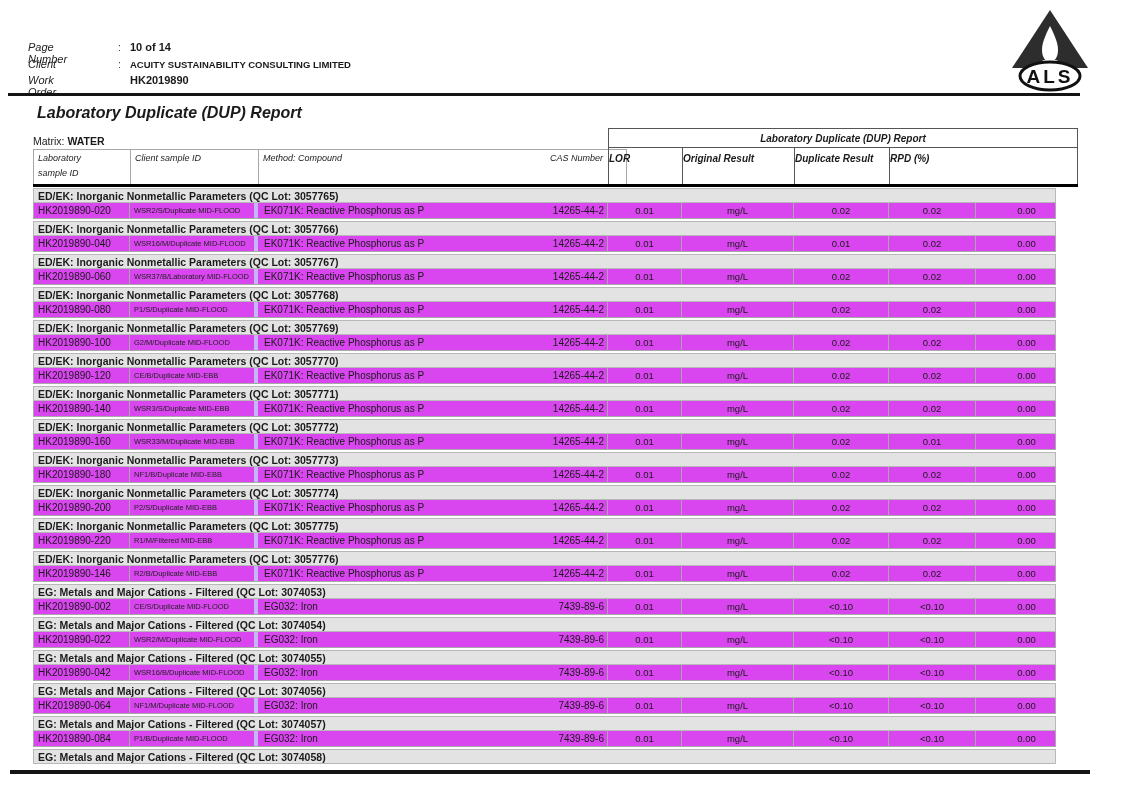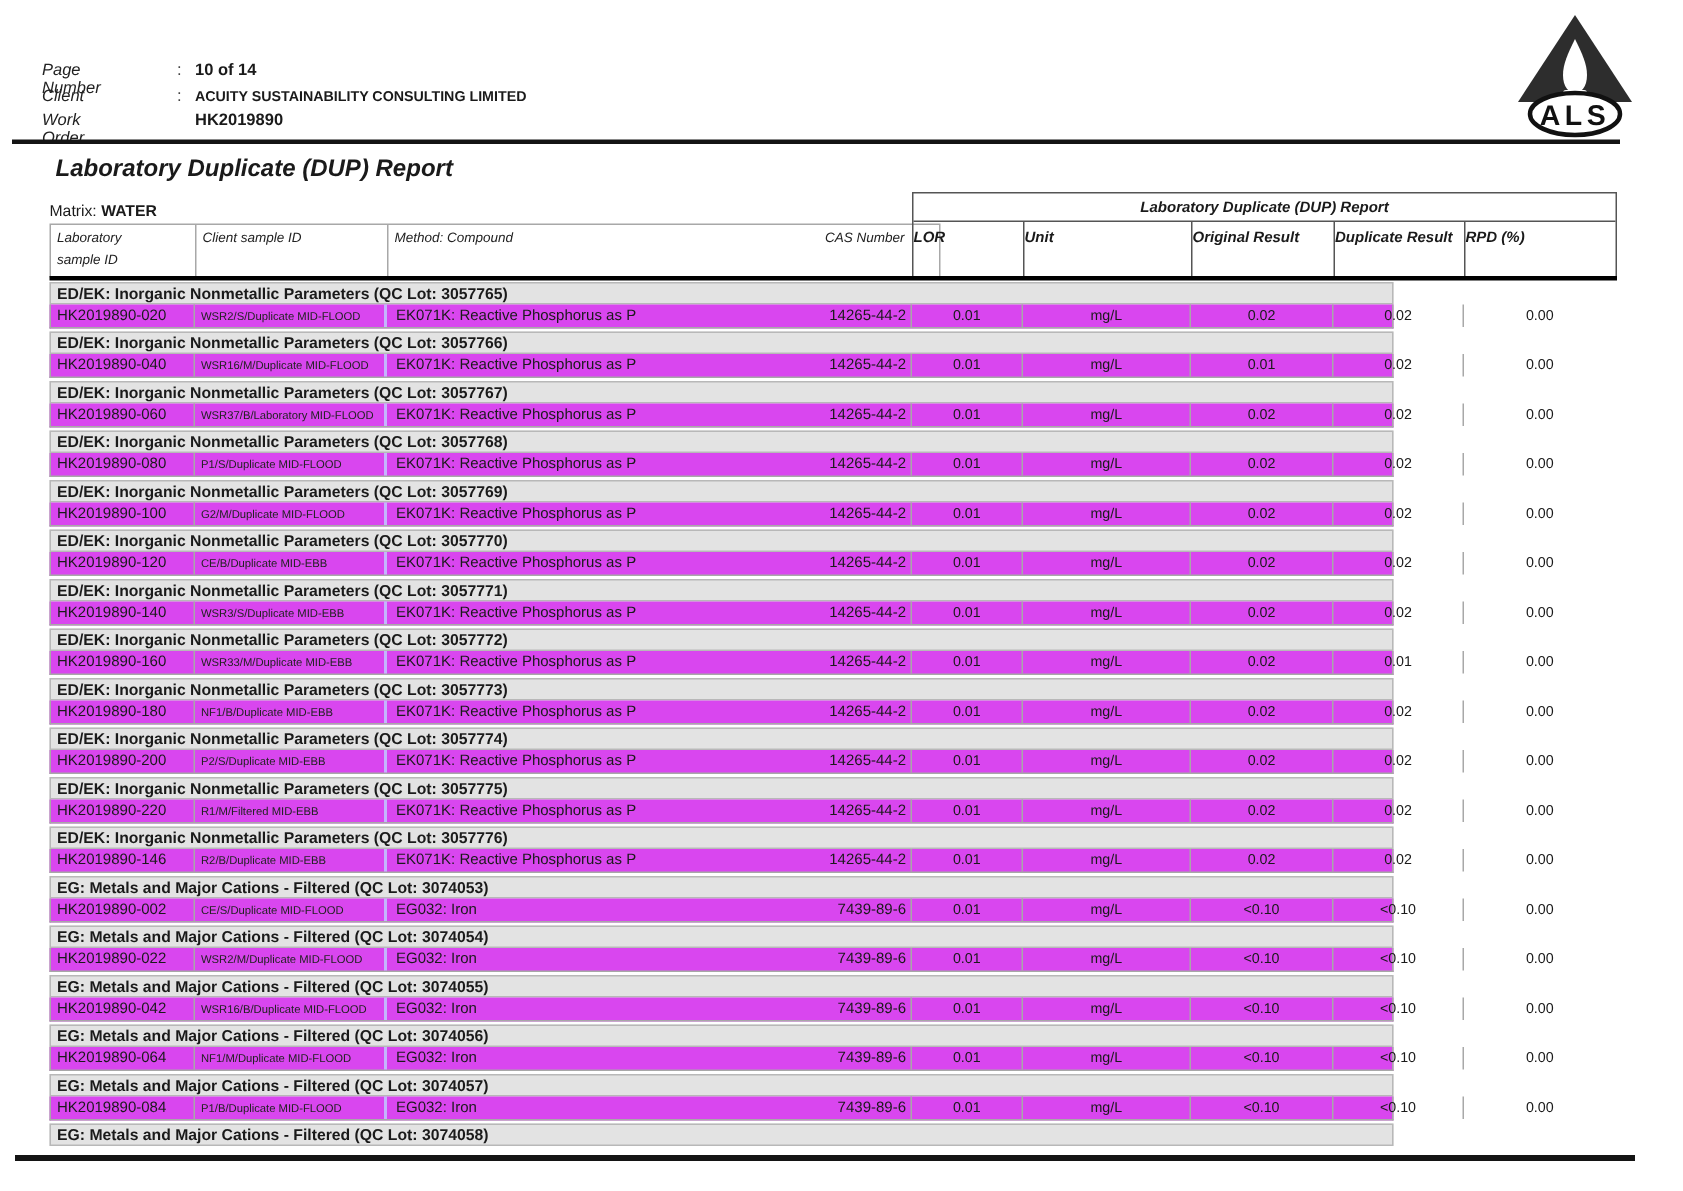--- a/index.html
+++ b/index.html
@@ -27,31 +27,31 @@
   .thead-right{position:absolute;left:608px;top:128px;width:470px;height:57px;border:1px solid #555;
                box-sizing:border-box;}
   .span-head{height:19px;border-bottom:1px solid #555;text-align:center;font-size:10px;
              font-style:italic;font-weight:bold;line-height:19px;box-sizing:border-box;}
   .cols-head{display:grid;grid-template-columns:74px 112px 95px 87px 100px;height:37px;box-sizing:border-box;}
   .cols-head .hc{border-right:1px solid #555;font-size:10px;font-style:italic;
                  font-weight:bold;padding-top:5px;box-sizing:border-box;}
   .cols-head .hc:last-child{border-right:none;}
   .head-thick{position:absolute;left:33px;top:184px;width:1045px;height:3px;background:#000;}
   
-  .tbody{position:absolute;left:33px;top:188px;width:896px;}
+  .tbody{position:absolute;left:33px;top:188px;width:1023px;}
   .section{margin-bottom:2px;}
   .group-row{height:15px;line-height:14px;background:#e3e3e3;border:1px solid #b8b8b8;
              box-sizing:border-box;font-size:10.5px;font-weight:bold;padding-left:4px;
              white-space:nowrap;overflow:hidden;}
   .data-row{height:16px;display:grid;grid-template-columns:96px 128px 212px 138px 74px 112px 95px 87px 101px;
             border-left:1px solid #a8a8a8;border-right:1px solid #a8a8a8;border-bottom:1px solid #a8a8a8;
             box-sizing:border-box;background:#d946ef;}
   .data-row>div{box-sizing:border-box;line-height:15px;font-size:10px;overflow:hidden;white-space:nowrap;}
   .c-lab{padding-left:4px;border-right:1px solid #a8a8a8;}
-  .c-client{padding-left:4px;font-size:7.5px !important;border-right:2px solid #c4b5fd;color:#222;}
+  .c-client{padding-left:4px;font-size:7.5px !important;border-right:4px solid #c4b5fd;color:#222;}
   .c-method{padding-left:6px;}
   .c-cas{text-align:right;padding-right:3px;border-right:1px solid #a8a8a8;}
   .c-lor,.c-unit,.c-orig,.c-dup{text-align:center;border-right:1px solid #a8a8a8;font-size:9.5px !important;}
   .c-rpd{text-align:center;font-size:9.5px !important;}
   .bottom-rule{position:absolute;left:10px;top:770px;width:1080px;height:4px;background:#141414;}
 </style>
 </head>
 <body>
 
 <div class="page">
@@ -99,21 +99,20 @@
     <div class="hcell">
       <span>Method: Compound</span>
       <span>CAS Number</span>
     </div>
   </div>
 
   <div class="thead-right">
     <div class="span-head">Laboratory Duplicate (DUP) Report</div>
     <div class="cols-head">
       <div class="hc">LOR</div>
-      <div class="hc">Unit</div>
       <div class="hc">Original Result</div>
       <div class="hc">Duplicate Result</div>
       <div class="hc">RPD (%)</div>
     </div>
   </div>
 
   <div class="head-thick"></div>
 
   <div class="tbody" id="tbody">
       <div class="section">

